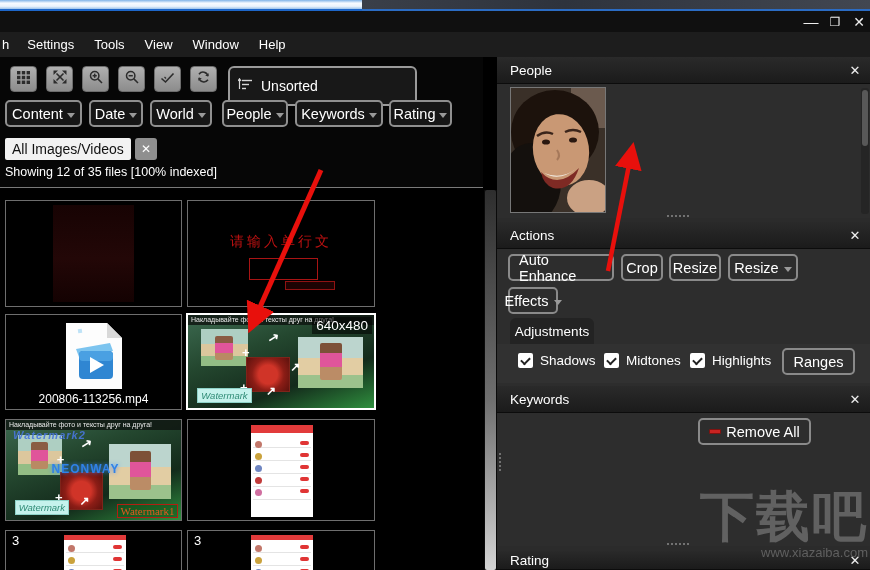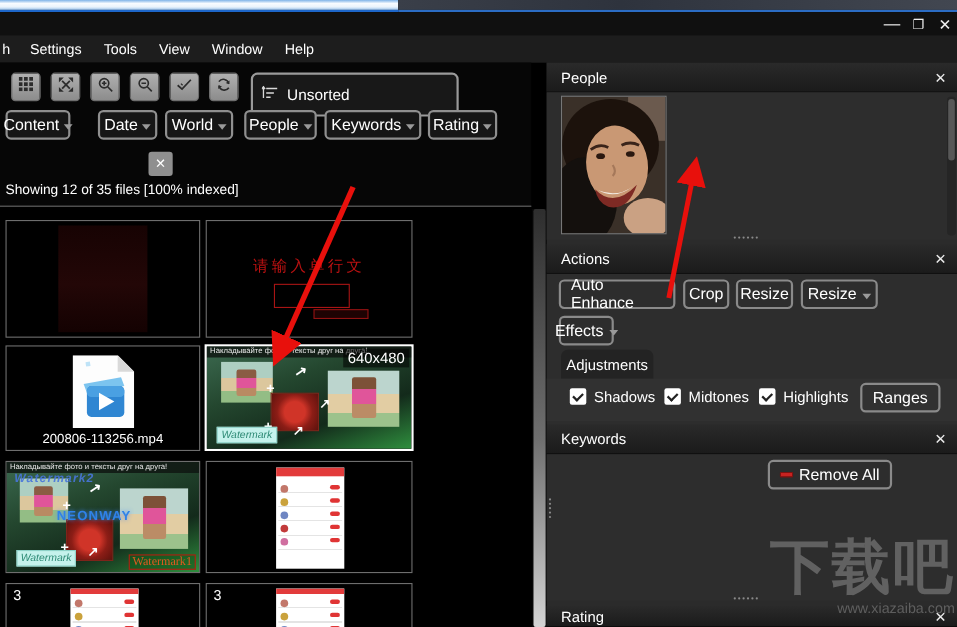--- a/index.html
+++ b/index.html
@@ -263,21 +263,21 @@
             <line x1="4" y1="2.5" x2="14" y2="2.5"></line>
             <line x1="4" y1="6.5" x2="11" y2="6.5"></line>
             <line x1="4" y1="10.5" x2="8" y2="10.5"></line>
             <path d="M1.5 1 L1.5 11" stroke-width="1.2"></path>
             <path d="M0 3 L1.5 0.8 L3 3" fill="none" stroke-width="1.2"></path>
           </svg>
       </span>
       <span>Unsorted</span>
     </div>
 
-    <div class="filter-btn" style="left:5px;width:59px">
+    <div class="filter-btn" style="left:5px;width:77px">
       <span>Content</span>
       <span class="caret"></span>
     </div>
     <div class="filter-btn" style="left:89px;width:54px">
       <span>Date</span>
       <span class="caret"></span>
     </div>
     <div class="filter-btn" style="left:150px;width:62px">
       <span>World</span>
       <span class="caret"></span>
@@ -288,20 +288,21 @@
     </div>
     <div class="filter-btn" style="left:295px;width:88px">
       <span>Keywords</span>
       <span class="caret"></span>
     </div>
     <div class="filter-btn" style="left:389px;width:63px">
       <span>Rating</span>
       <span class="caret"></span>
     </div>
 
+    <div class="tag">All Images/Videos</div>
     <div class="tag-x">✕</div>
     <div class="status">Showing 12 of 35 files [100% indexed]</div>
   </div>
 
   <div class="abs grid-area">
 
     <div class="thumb" style="left:5px;top:12px;width:177px;height:107px">
       <div class="maroon"></div>
     </div>
     <div class="thumb" style="left:187px;top:12px;width:188px;height:107px">

